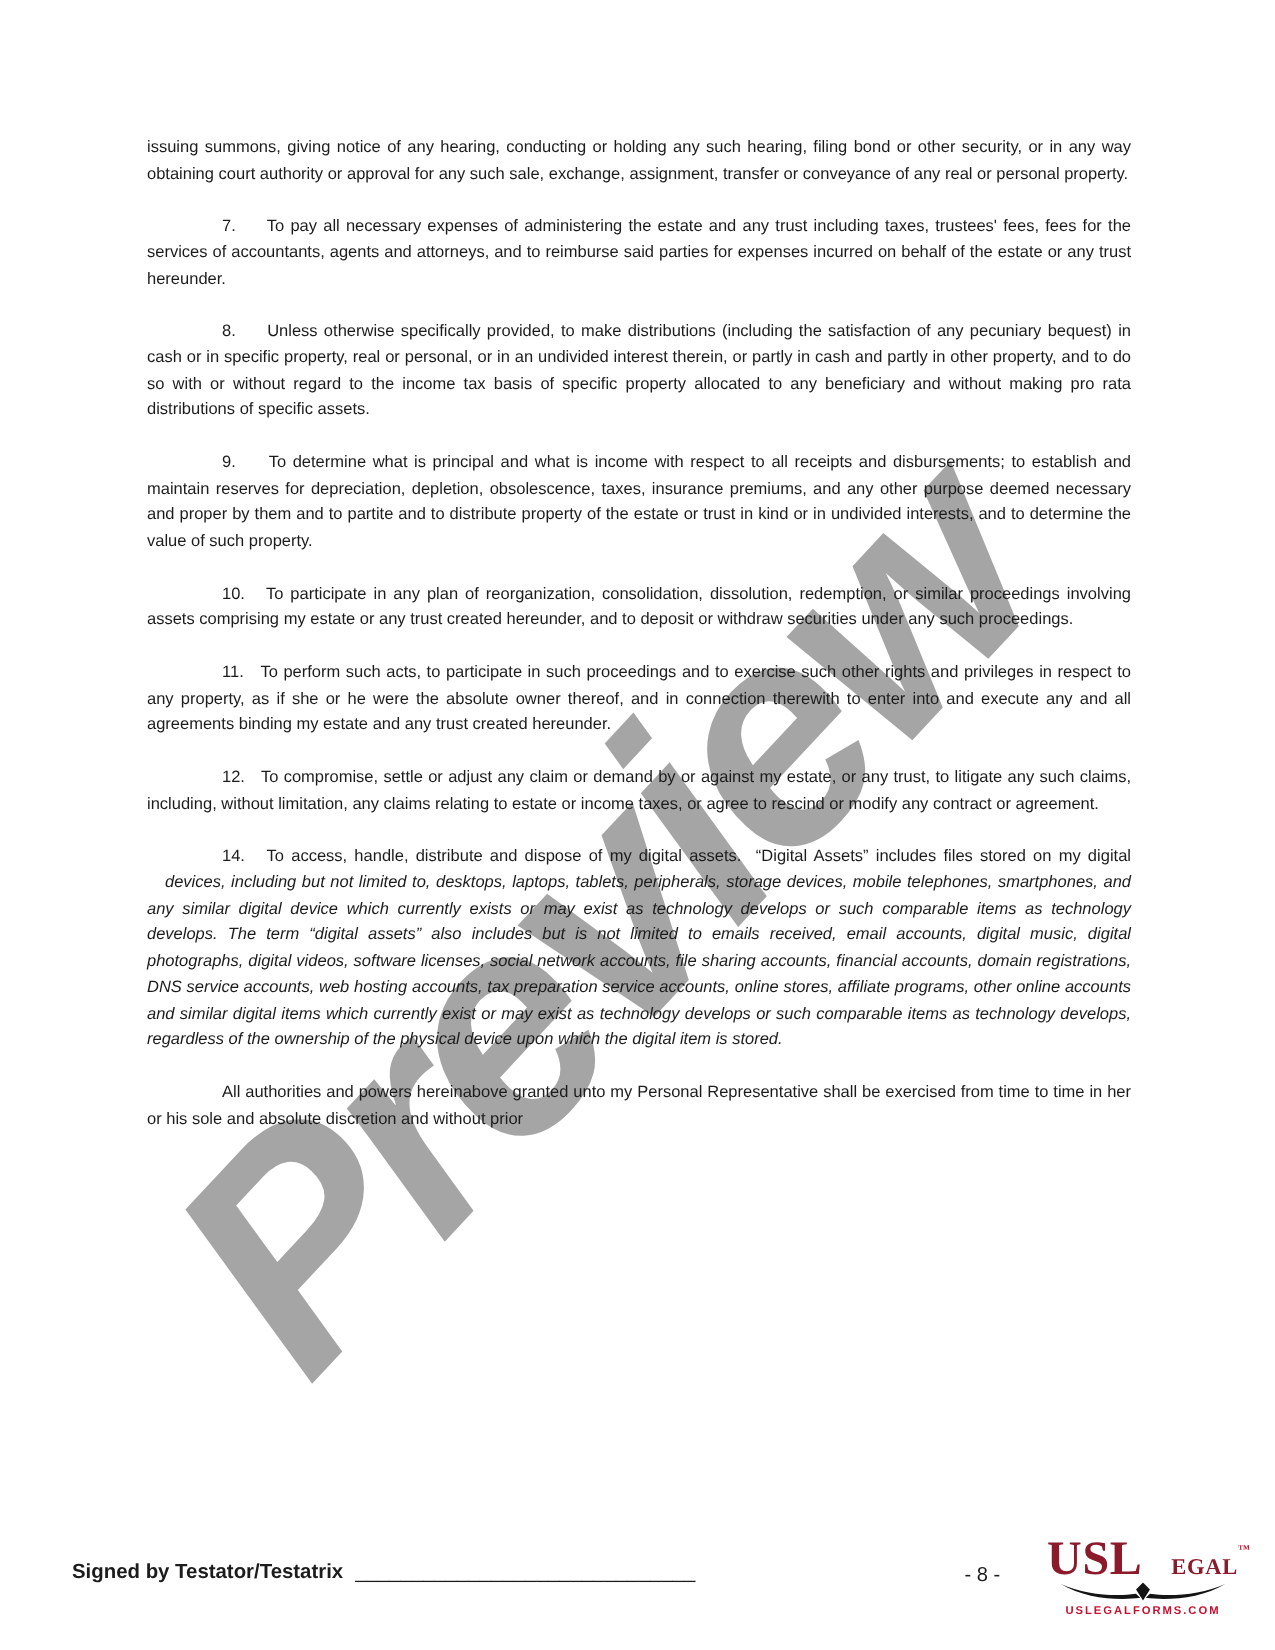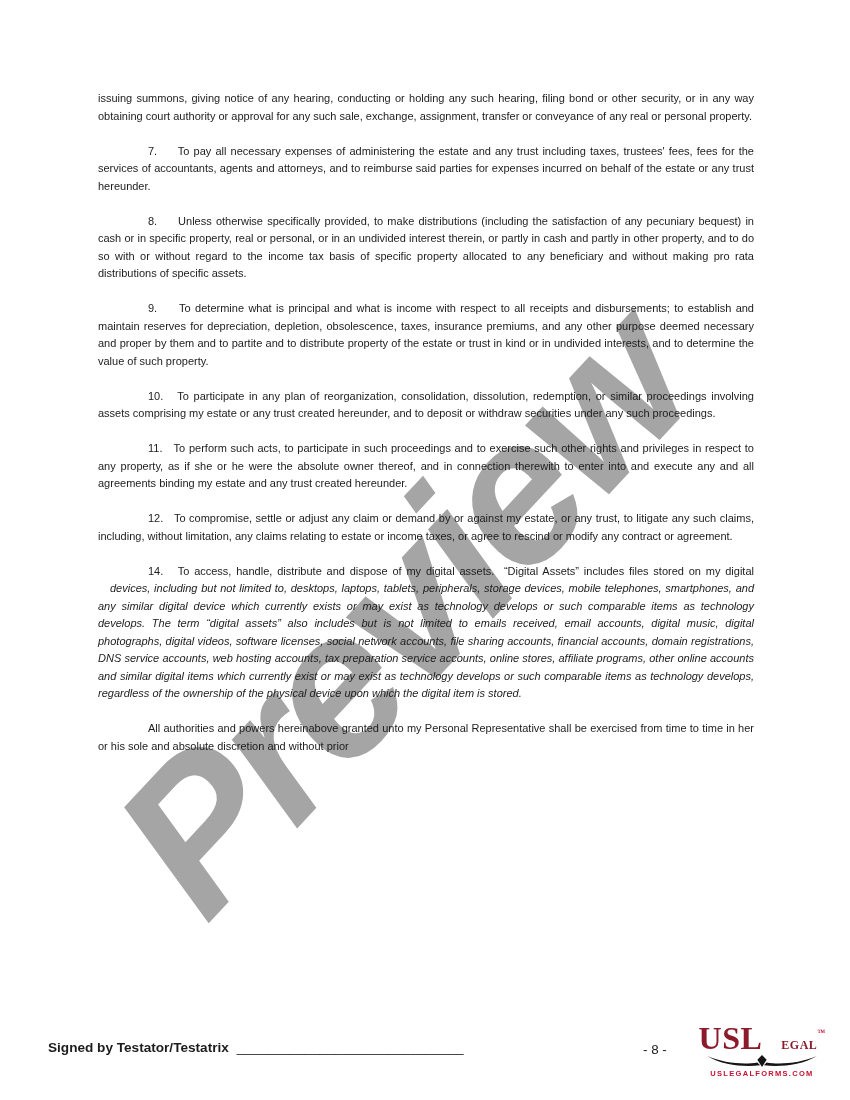--- a/index.html
+++ b/index.html
@@ -66,21 +66,21 @@
     text-align:center;
     line-height:1;
   }
   .brand-row{
     font-family:"Liberation Serif", serif;
     color:var(--maroon);
     font-weight:bold;
     white-space:nowrap;
   }
   .brand-main{font-size:32px;letter-spacing:0.5px;}
-  .brand-rest{font-size:12px;letter-spacing:0.5px;margin-left:19px;}
+  .brand-rest{font-size:15px;letter-spacing:0.5px;margin-left:19px;}
   .brand-tm{font-size:8px;vertical-align:14px;color:var(--site-red);}
   .eagle{display:block;margin:1px auto 2px auto;width:112px;height:13px;}
   .site{
     font-size:7.5px;
     font-weight:bold;
     color:var(--site-red);
     letter-spacing:1.3px;
     white-space:nowrap;
   }
 </style>

